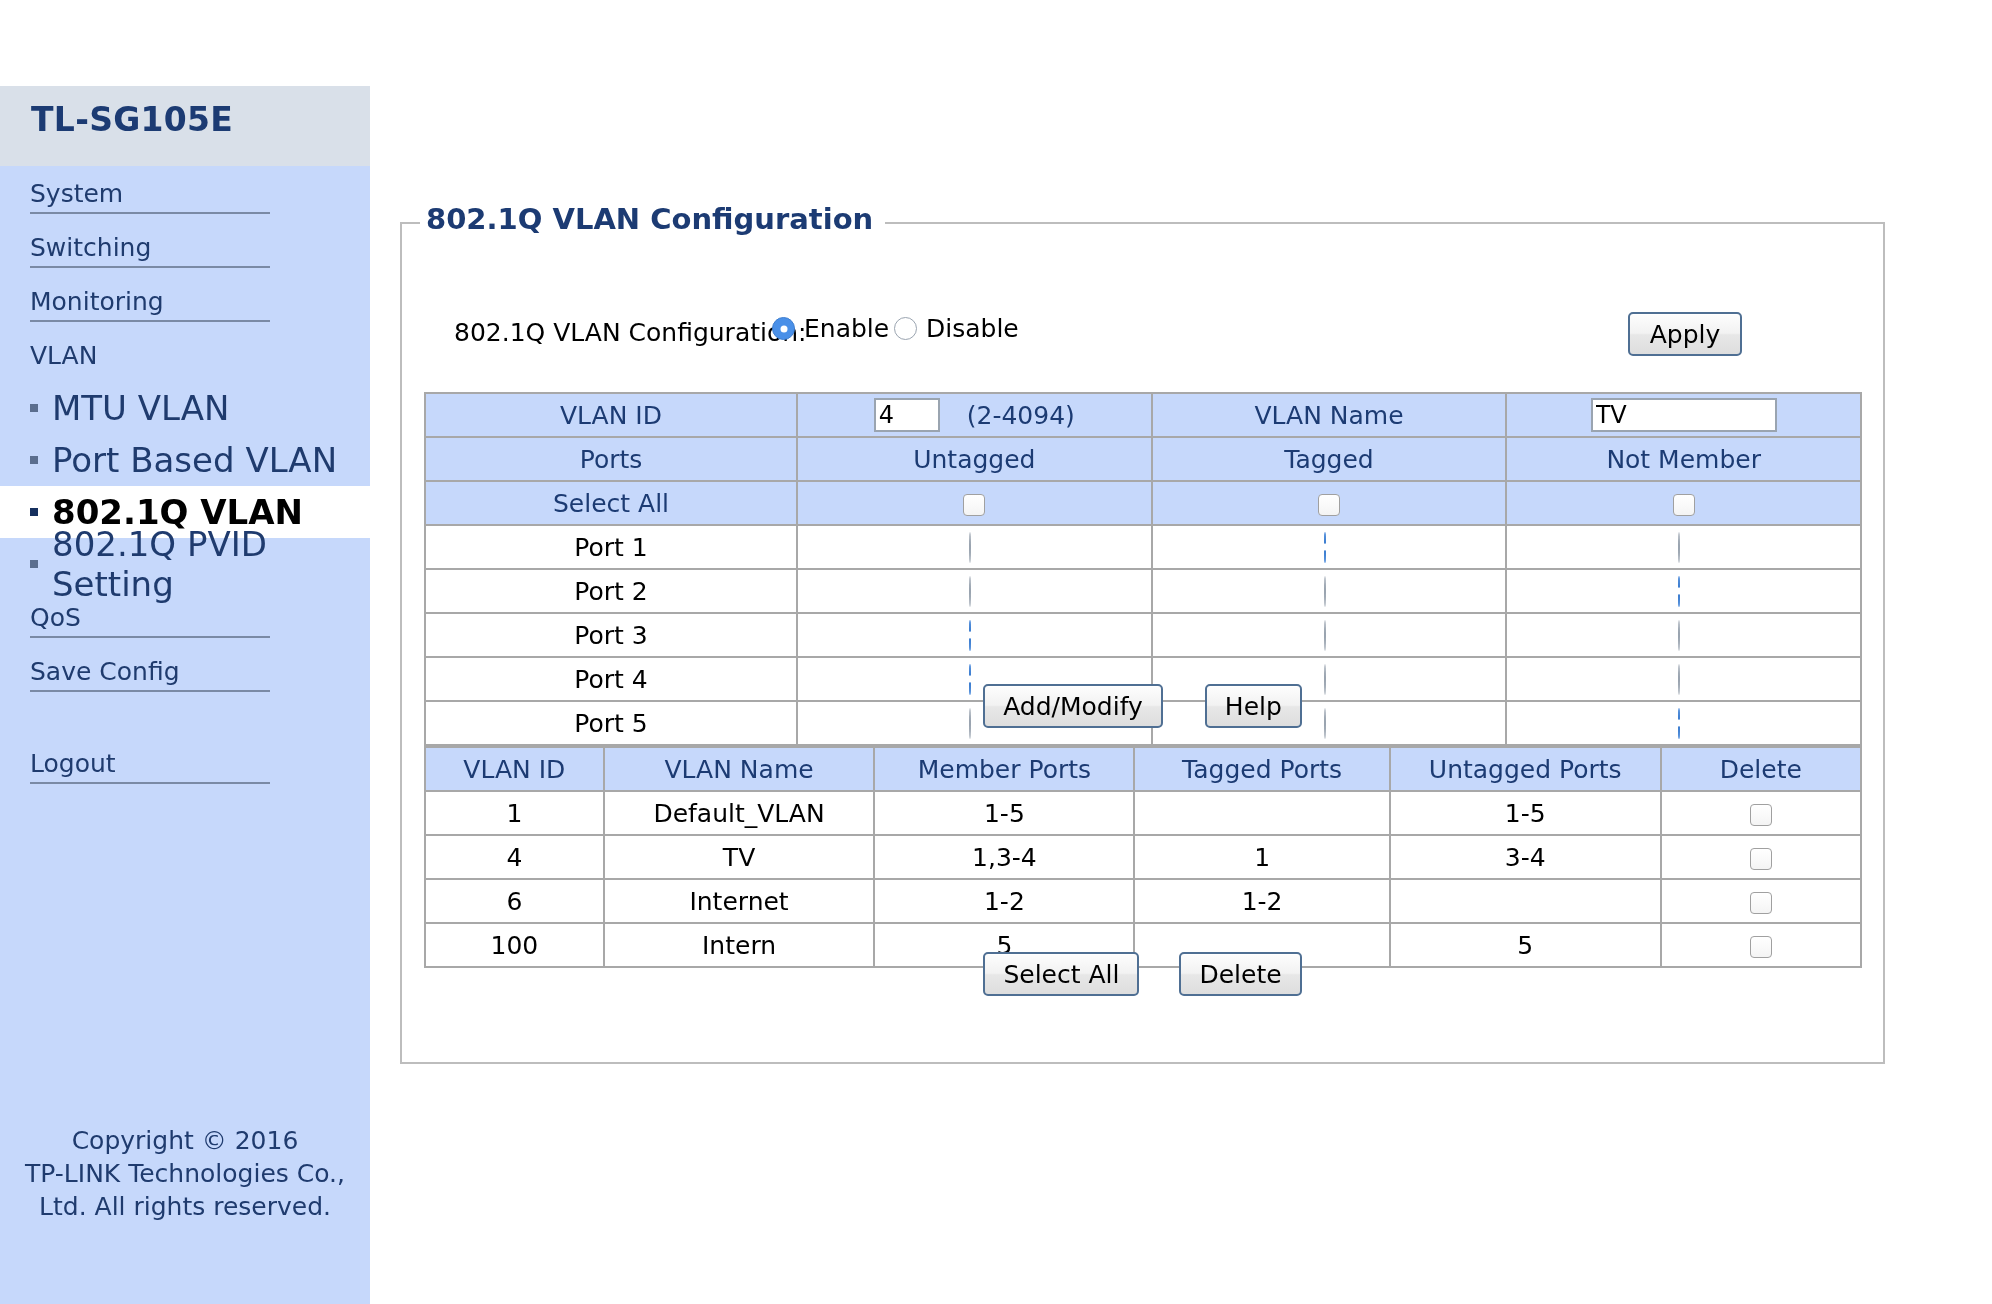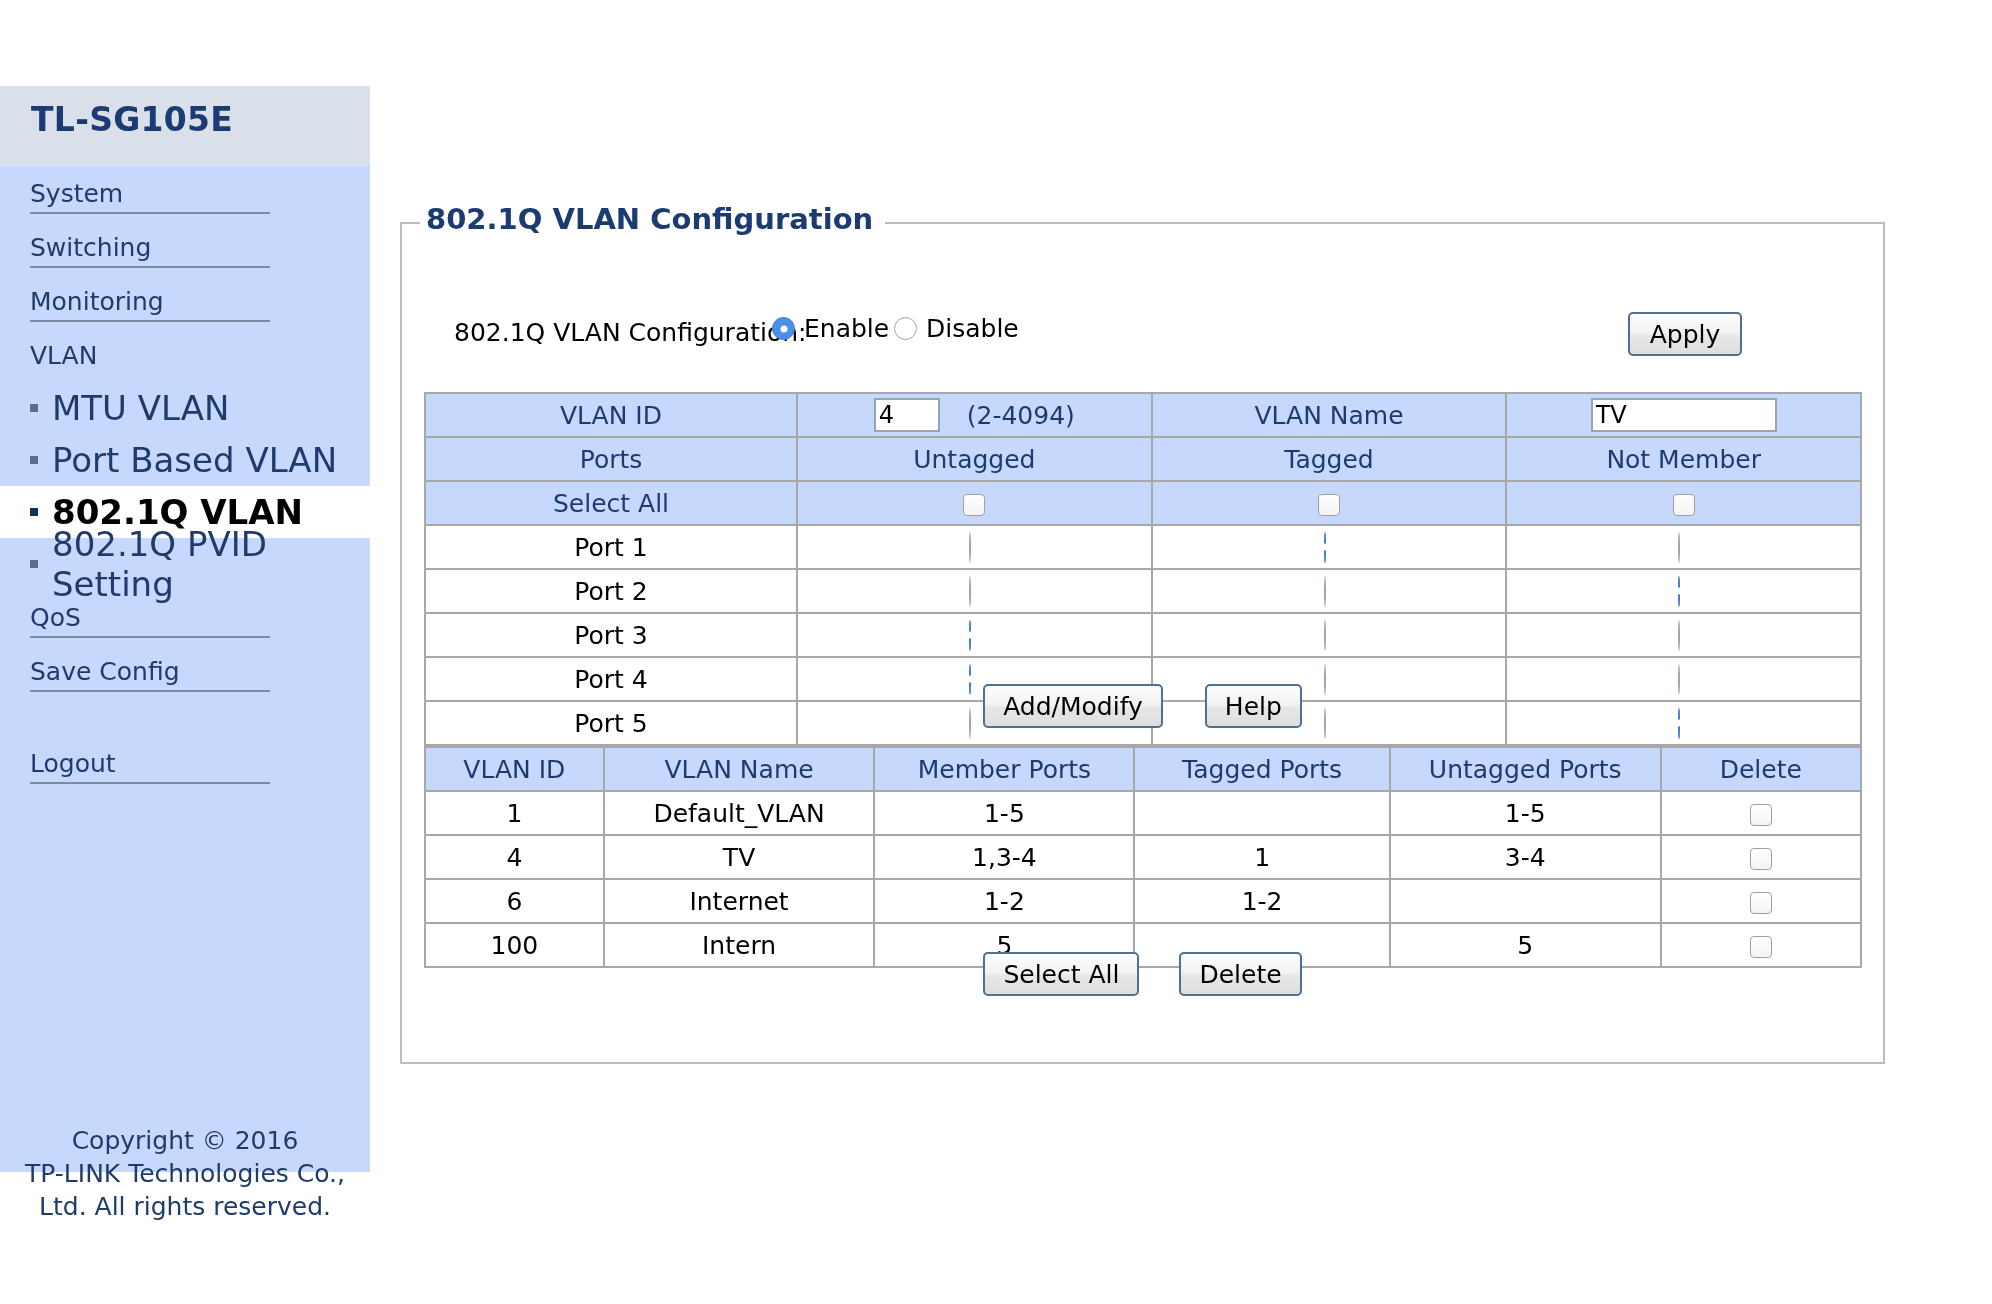--- a/index.html
+++ b/index.html
@@ -28,21 +28,21 @@
   }
   .model-title {
     position: absolute; left: 31px; top: 100px;
     font-size: 33px; font-weight: bold; color: #1c3b73;
     letter-spacing: 0.3px;
     text-align: right;
   }
 
   
   .sidebar {
-    position: absolute; left: 0; top: 166px; width: 370px; height: 1006px;
+    position: absolute; left: 0; top: 166px; width: 370px; height: 1138px;
     background: #c6d8fb;
   }
   .nav { position: absolute; left: 0; top: 0; width: 370px; }
 
   .nav-item {
     position: relative;
     height: 54px;
     display: flex; align-items: center;
     padding-left: 30px;
     font-size: 25px;

